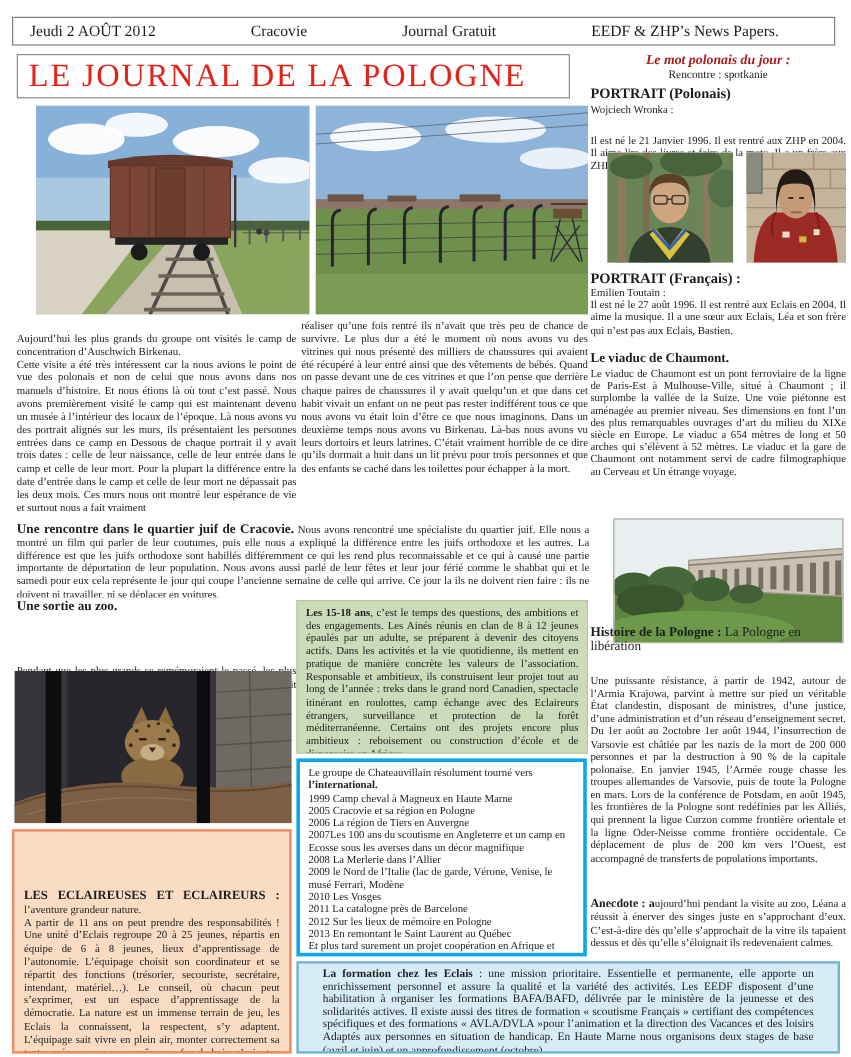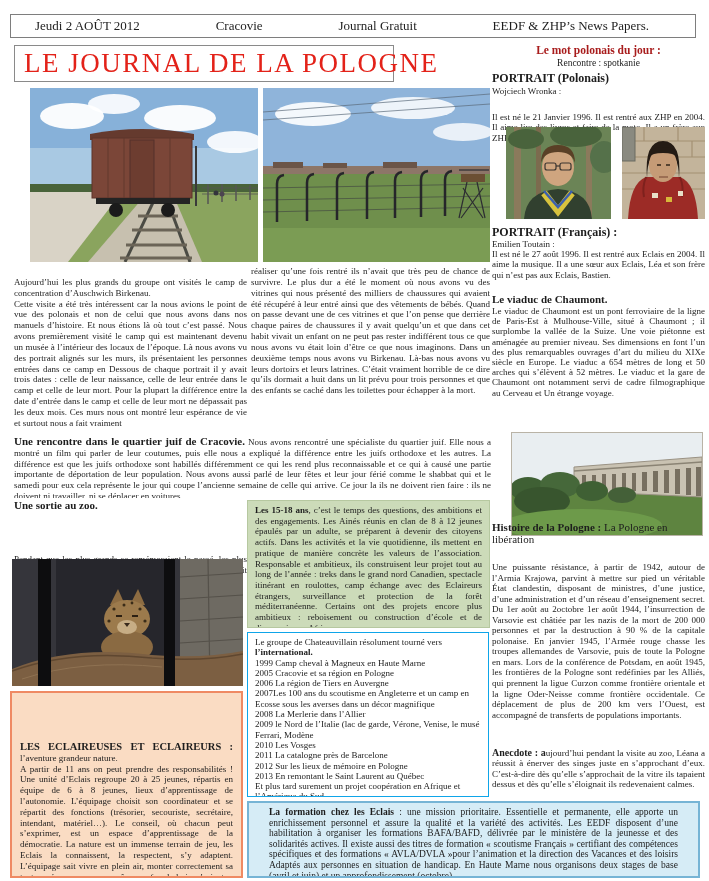--- a/index.html
+++ b/index.html
@@ -5,36 +5,36 @@
   html,body{margin:0;padding:0;}
   body{width:709px;height:881px;position:relative;background:#ffffff;
        font-family:"Liberation Serif","DejaVu Serif",serif;color:#1d1d1d;overflow:hidden;}
   .abs{position:absolute;}
   p{margin:0;}
   .j{text-align:justify;}
   .small{font-size:9px;line-height:10.8px;}
   
   .masthead{left:10px;top:14px;width:686px;height:24px;border:1px solid #7e7e7e;
             display:flex;align-items:center;justify-content:space-between;
-            padding:0 46px 0 24px;box-sizing:border-box;font-size:13px;}
-  
-  .title-box{left:14px;top:45px;width:380px;height:37px;border:1px solid #8a8a8a;
+            padding:0 46px 0 14px;box-sizing:border-box;font-size:13px;}
+  
+  .title-box{left:14px;top:45px;width:461px;height:37px;border:1px solid #8a8a8a;
              box-sizing:border-box;display:flex;align-items:center;padding-left:9px;}
   .title-box span{color:#e32219;font-size:27px;letter-spacing:1.5px;white-space:nowrap;}
   
   .ph{overflow:hidden;background:#ccc;}
   .ph svg{display:block;}
   
   .artcol{font-size:9px;line-height:10.85px;overflow:hidden;}
   .pre{white-space:pre-line;}
   .sect-h{font-weight:bold;font-size:11px;}
   
   .green-box{left:247px;top:500px;width:243px;height:128px;background:#ccdbb9;border:1px solid #b6c8a0;
              box-sizing:border-box;padding:4px 7px;font-size:9px;line-height:10.7px;overflow:hidden;}
-  .intl-box{left:247px;top:632px;width:242px;height:165px;background:#fff;border:1px solid #0ea5e9;
+  .intl-box{left:247px;top:632px;width:242px;height:165px;background:#fff;border:3px solid #0ea5e9;
             box-sizing:border-box;padding:4px 7px;font-size:9px;line-height:10.3px;overflow:hidden;}
   .orange-box{left:10px;top:691px;width:233px;height:187px;background:#fadcc3;border:2px solid #ef8a63;
               box-sizing:border-box;padding:5px 8px;font-size:9px;line-height:10.8px;overflow:hidden;}
   .or-h{font-weight:bold;font-size:10.5px;text-align:justify;-moz-text-align-last:justify;text-align-last:justify;margin-top:44px;}
   .formation-box{left:247px;top:801px;width:453px;height:77px;background:#d6ecf6;border:2px solid #76b4d5;
                  box-sizing:border-box;padding:4px 20px;font-size:9.5px;line-height:10.6px;overflow:hidden;}
   
   .sidebar{left:492px;top:44px;width:213px;height:790px;}
   .sb{position:absolute;width:213px;box-sizing:border-box;}
   .sb-red{color:#a81c1c;font-weight:bold;font-size:11.5px;text-align:center;}
@@ -211,21 +211,21 @@
   <div>2013 En remontant le Saint Laurent au Québec</div>
   <div>Et plus tard surement un projet coopération en Afrique et l’Amérique du Sud.</div>
 </div>
 
 <div class="abs formation-box j">
   <b>La formation chez les Eclais</b><span> : une mission prioritaire. Essentielle et permanente, elle apporte un enrichissement personnel et assure la qualité et la variété des activités. Les EEDF disposent d’une habilitation à organiser les formations BAFA/BAFD, délivrée par le ministère de la jeunesse et des solidarités actives. Il existe aussi des titres de formation « scoutisme Français » certifiant des compétences spécifiques et des formations « AVLA/DVLA »pour l’animation et la direction des Vacances et des loisirs Adaptés aux personnes en situation de handicap. En Haute Marne nous organisons deux stages de base (avril et juin) et un approfondissement (octobre).</span>
 </div>
 
 <div class="abs sidebar">
 
-  <div class="sb sb-red" style="top:0px;">Le mot polonais du jour :</div>
+  <div class="sb sb-red" style="top:0px;font-style:italic;">Le mot polonais du jour :</div>
   <div class="sb sb-center" style="top:14px;">Rencontre : spotkanie</div>
 
   <div class="sb sb-h" style="top:27px;">PORTRAIT (Polonais)</div>
   <div class="sb sb-txt" style="top:42px;">Wojciech Wronka :</div>
   <div class="sb sb-txt" style="top:68px;height:32px;overflow:hidden;">Il est né le 21 Janvier 1996. Il est rentré aux ZHP en 2004. Il aime lire des livres et faire de la moto. Il a un frère aux ZHP, Jakub, Wronka</div>
 
   <div class="sb ph" style="top:83px;left:14px;width:105px;height:92px;">
     <svg width="105" height="92" viewBox="0 0 105 92" preserveAspectRatio="none">
       <rect width="105" height="92" fill="#6b8456"></rect>
       <rect x="8" width="7" height="92" fill="#8b7a5c"></rect>

